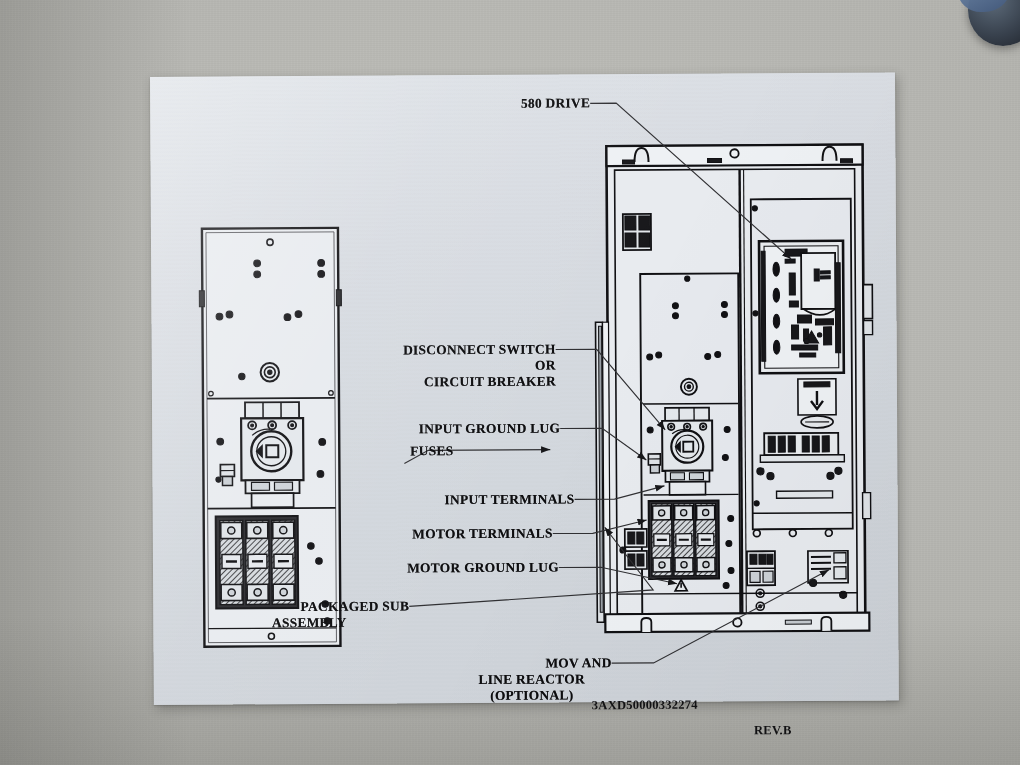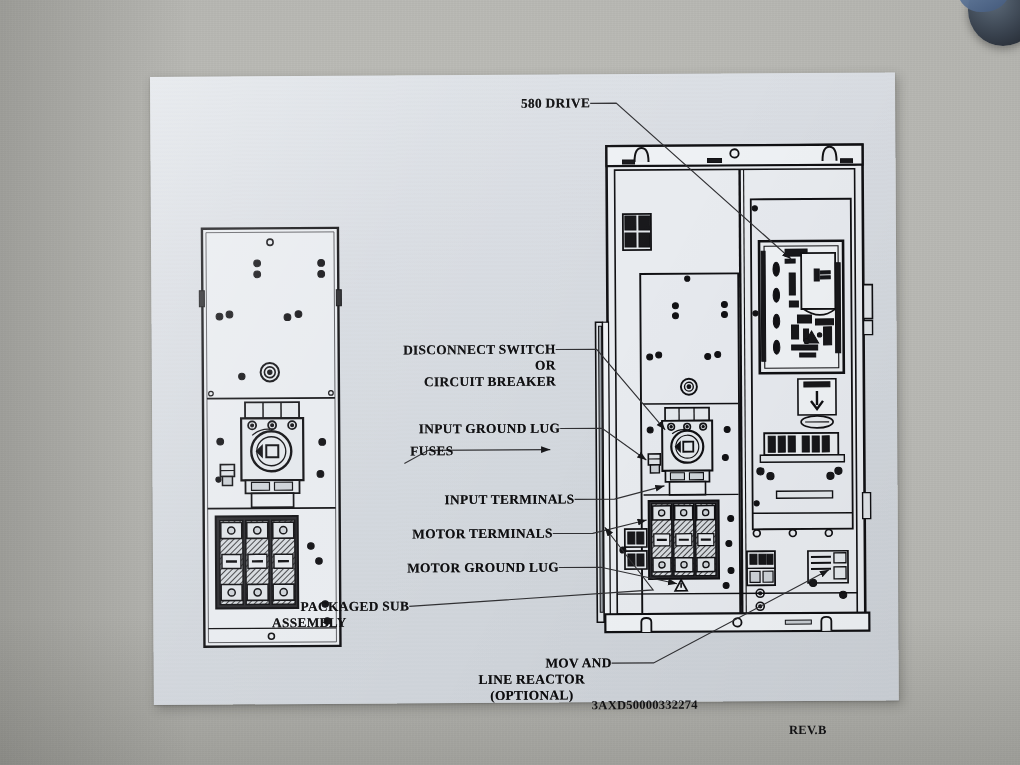--- a/index.html
+++ b/index.html
@@ -517,18 +517,18 @@
       <div class="lbl r" style="left:186px;top:485px;width:220px;">MOTOR GROUND LUG</div>
 
       <div class="lbl r" style="left:56px;top:523px;width:200px;">PACKAGED SUB</div>
       <div class="lbl c" style="left:56px;top:539px;width:200px;">ASSEMBLY</div>
 
       <div class="lbl r" style="left:298px;top:581px;width:160px;">MOV AND</div>
       <div class="lbl c" style="left:298px;top:597px;width:160px;">LINE REACTOR</div>
       <div class="lbl c" style="left:298px;top:613px;width:160px;">(OPTIONAL)</div>
 
       <div class="title-pn" style="left:438px;top:624px;">3AXD50000332274</div>
-      <div class="title-pn" style="left:635px;top:650px;">REV.B</div>
+      <div class="title-pn" style="left:600px;top:650px;">REV.B</div>
     </div>
 
     <div class="paper-glare"></div>
   </div>
 </div>
 
 </body></html>

